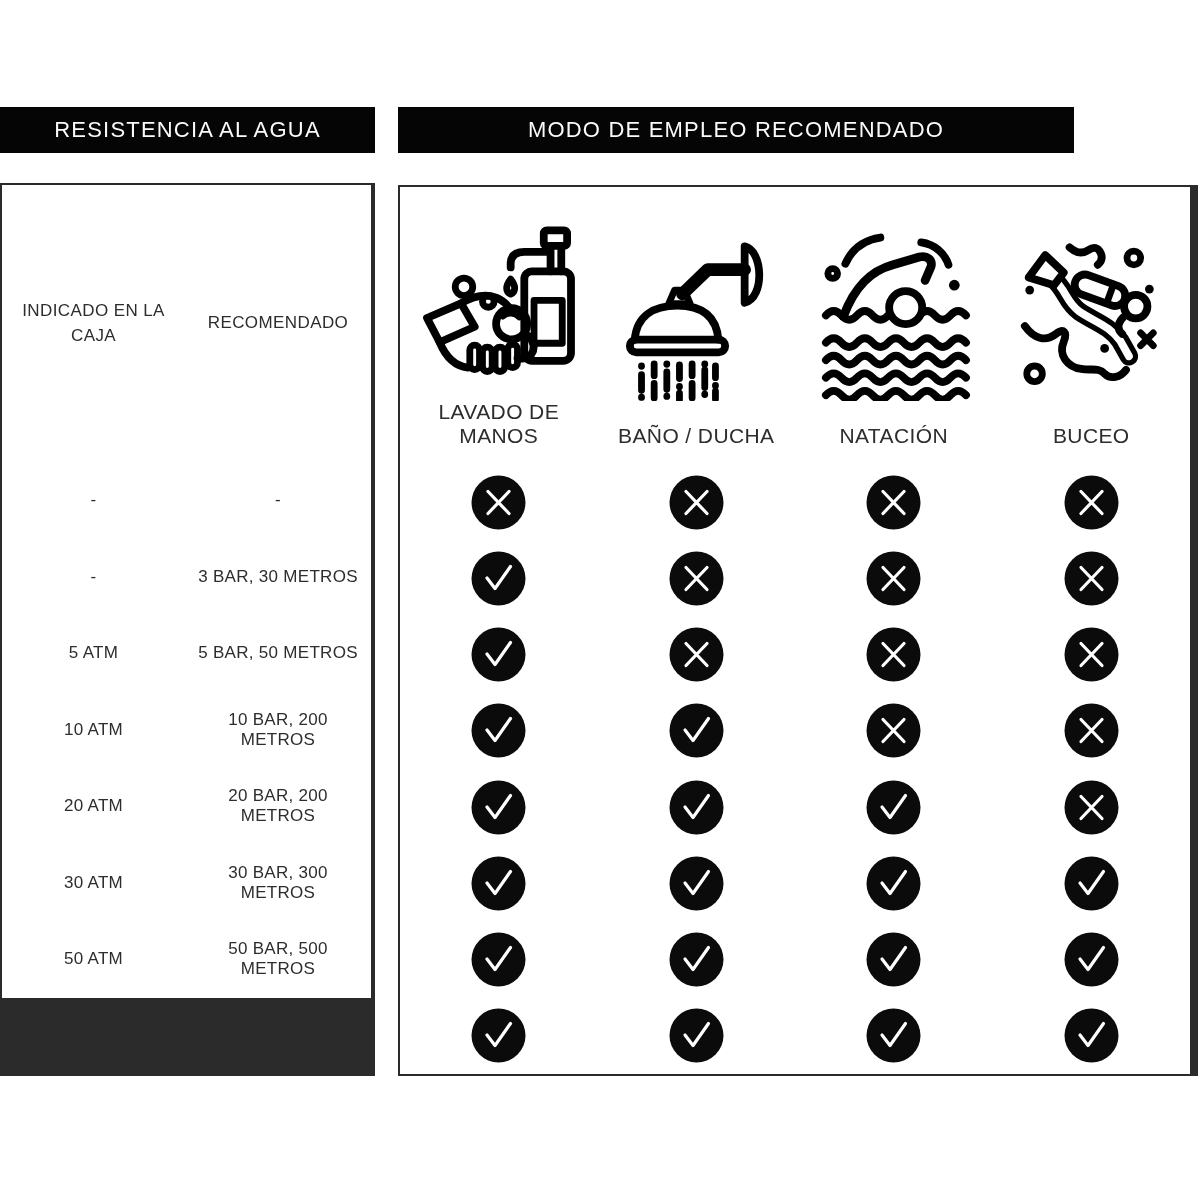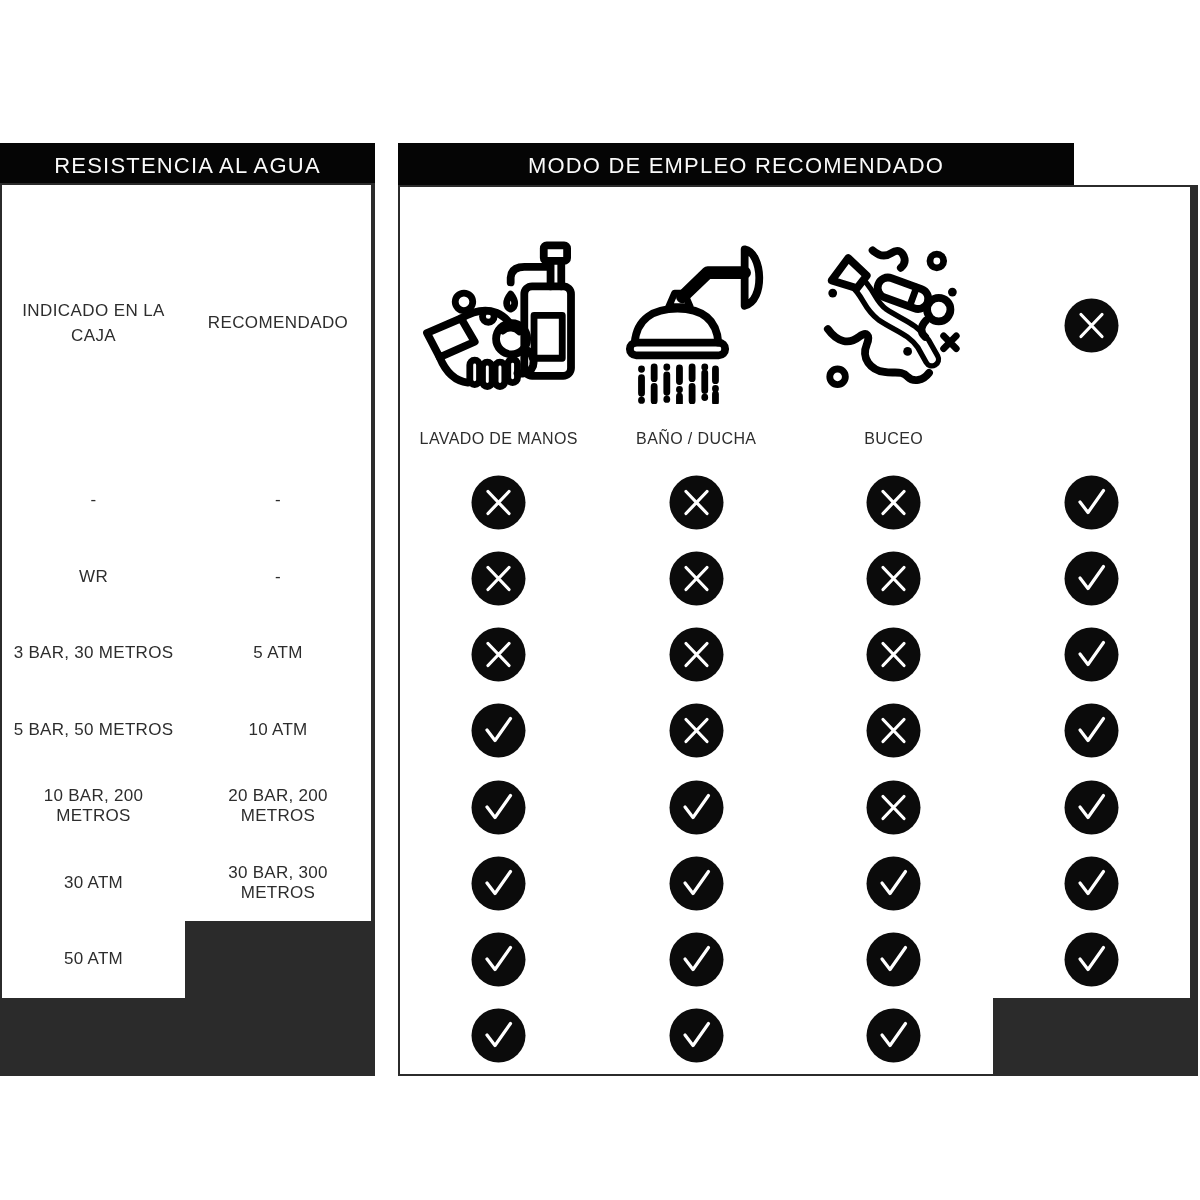--- a/index.html
+++ b/index.html
@@ -2,42 +2,42 @@
 <html><head>
 <meta charset="utf-8">
 <style>
   * { margin:0; padding:0; box-sizing:border-box; }
   html,body { width:1200px; height:1200px; background:#ffffff;
     font-family:"Liberation Sans", sans-serif; color:#222; }
   .stage { position:relative; width:1200px; height:1200px; background:#fff; overflow:hidden; }
 
   .title-bar { position:absolute; top:107px; height:46px; background:#050505;
     color:#fafafa; display:flex; align-items:center; justify-content:center;
-    font-size:22px; letter-spacing:1.2px; font-weight:400;margin-top:36px; }
+    font-size:22px; letter-spacing:1.2px; font-weight:400; }
   .title-left { left:0; width:375px; }
   .title-right { left:398px; width:676px; }
 
   .grid { position:absolute; display:grid; background:#2b2b2b; gap:0;
     border:2px solid #2b2b2b; }
   .cell { background:#ffffff; display:flex; align-items:center; justify-content:center;
     text-align:center; }
 
   #left-table { left:0; top:183px; width:375px;
     grid-template-columns:183px 186px;
     grid-template-rows:277px repeat(8, 76.5px); }
   #left-table .head { font-size:17px; letter-spacing:0.4px; line-height:1.45;
     padding:0 16px; color:#2d2d2d; }
   #left-table .val { font-size:17px; letter-spacing:0.3px; color:#2d2d2d; padding:0 4px; }
 
   #usage-grid { left:398px; top:185px; width:800px;
     grid-template-columns:repeat(4, 197.5px);
     grid-template-rows:277px repeat(8, 76.25px); }
   .activity-cell { flex-direction:column; justify-content:flex-end; }
   .activity-icon { flex:1; display:flex; align-items:center; justify-content:center; padding-top:10px; }
-  .activity-label { font-size:16px; letter-spacing:0.4px; color:#2d2d2d; padding-bottom:16px; }
+  .activity-label { font-size:21px; letter-spacing:0.4px; color:#2d2d2d; padding-bottom:16px; }
   .usage-cell { background:#fff; }
 
   svg { display:block; }
   .ic { stroke:#000; fill:none; stroke-width:8; stroke-linecap:round; stroke-linejoin:round; }
   .ic7 { stroke:#000; fill:none; stroke-width:7; stroke-linecap:round; stroke-linejoin:round; }
   .fillb { fill:#000; stroke:none; }
   .wfill { fill:#fff; }
 </style>
 </head>
 <body>
@@ -50,31 +50,32 @@
   <div class="title-bar title-right">
     <span>MODO DE EMPLEO RECOMENDADO</span>
   </div>
 
   <div class="grid" id="left-table">
     <div class="cell head">INDICADO EN LA CAJA</div>
     <div class="cell head">RECOMENDADO</div>
 
     <div class="cell val">-</div>
     <div class="cell val">-</div>
-    <div class="cell val">WR</div>
     <div class="cell val">-</div>
     <div class="cell val">3 BAR, 30 METROS</div>
     <div class="cell val">5 ATM</div>
     <div class="cell val">5 BAR, 50 METROS</div>
     <div class="cell val">10 ATM</div>
     <div class="cell val">10 BAR, 200 METROS</div>
+    <div class="cell val">20 ATM</div>
     <div class="cell val">20 BAR, 200 METROS</div>
     <div class="cell val">30 ATM</div>
     <div class="cell val">30 BAR, 300 METROS</div>
     <div class="cell val">50 ATM</div>
+    <div class="cell val">50 BAR, 500 METROS</div>
   </div>
 
   <div class="grid" id="usage-grid">
 
     <div class="cell activity-cell">
       <div class="activity-icon">
         <svg width="158" height="180" viewBox="0 0 160 185">
           <rect class="ic" x="126" y="22" width="24" height="16" rx="3"></rect>
           <path class="ic" d="M133 38 V64"></path>
             <path class="ic" d="M144 38 V64"></path>
@@ -112,20 +113,38 @@
           <path class="ic7" d="M50 147 V147.3 M50 155 V173 M50 180 V180.3"></path>
           <path class="ic7" d="M63 148 V162 M63 170 V170.3 M63 177 V184"></path>
           <path class="ic7" d="M76 147 V159 M76 167 V182"></path>
           <path class="ic7" d="M89 147 V147.3 M89 153 V171 M89 178 V178.3"></path>
           <path class="ic7" d="M100 149 V161 M100 169 V169.3 M100 175 V183"></path>
         </svg>
       </div>
       <div class="activity-label">BAÑO / DUCHA</div>
     </div>
 
+    <div class="cell activity-cell">
+      <div class="activity-icon">
+        <svg width="158" height="180" viewBox="0 0 160 185">
+          <path class="ic" d="M30 44 C38 26 52 19 66 17"></path>
+          <path class="ic" d="M108 22 C122 24 132 33 136 45"></path>
+          <circle class="ic7" cx="17" cy="54" r="5"></circle>
+          <circle class="fillb" cx="142" cy="66" r="5.5"></circle>
+          <path class="ic" d="M10 97 q8 -9 16 0 t16 0 t16 0 t16 0 t16 0 t16 0 t16 0 t16 0 t16 0"></path>
+          <circle class="ic wfill" cx="92" cy="89" r="17" style="fill:#fff"></circle>
+          <path class="ic" d="M28 98 C40 66 57 51 79 45 L106 37 C114 35 120 40 118 47 L112 61" style="stroke-width:9"></path>
+          <path class="ic" d="M10 125 q8 -9 16 0 t16 0 t16 0 t16 0 t16 0 t16 0 t16 0 t16 0 t16 0"></path>
+          <path class="ic" d="M10 143 q8 -9 16 0 t16 0 t16 0 t16 0 t16 0 t16 0 t16 0 t16 0 t16 0"></path>
+          <path class="ic" d="M10 161 q8 -9 16 0 t16 0 t16 0 t16 0 t16 0 t16 0 t16 0 t16 0 t16 0"></path>
+          <path class="ic" d="M10 179 q8 -9 16 0 t16 0 t16 0 t16 0 t16 0 t16 0 t16 0 t16 0 t16 0"></path>
+        </svg>
+      </div>
+      <div class="activity-label">NATACIÓN</div>
+    </div>
 
     <div class="cell activity-cell">
       <div class="activity-icon">
         <svg width="158" height="180" viewBox="0 0 160 185">
           <path class="ic" d="M58 27 q10 9 19 3 q9 -6 13 3 q3 7 -3 12"></path>
           <circle class="ic7" cx="124" cy="38" r="7"></circle>
           <circle class="fillb" cx="140" cy="70" r="4.5"></circle>
           <circle class="fillb" cx="17" cy="71" r="4.5"></circle>
           <circle class="fillb" cx="94" cy="131" r="4.5"></circle>
           <circle class="ic7" cx="22" cy="157" r="8"></circle>

